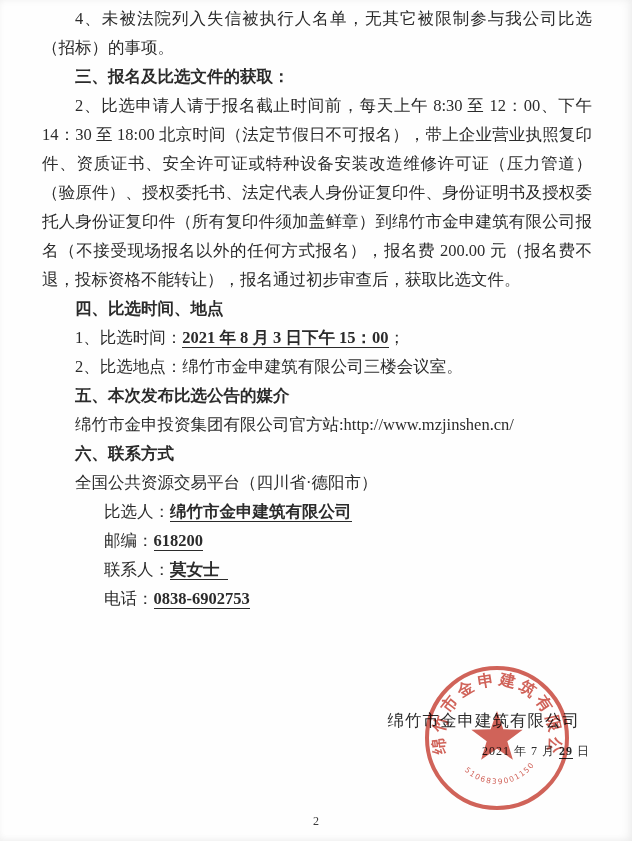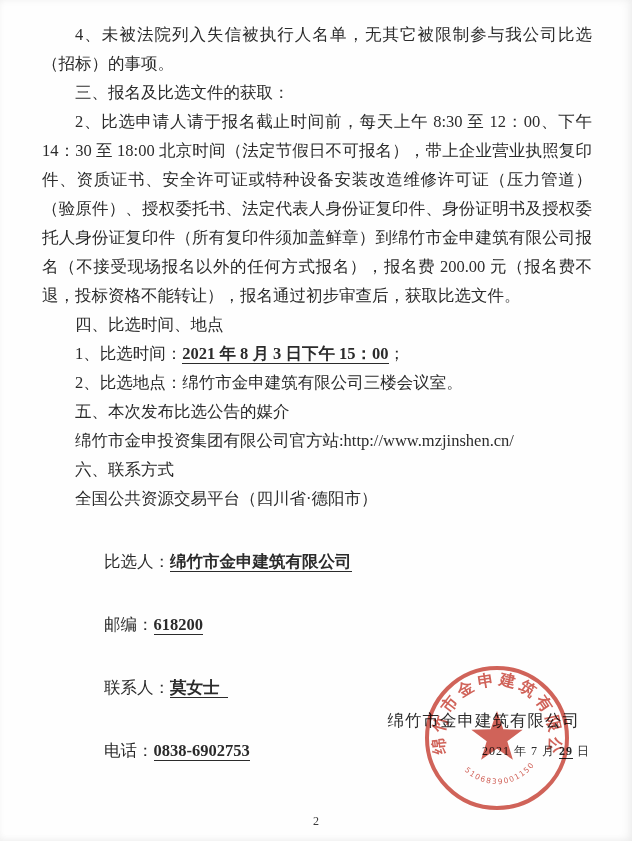--- a/index.html
+++ b/index.html
@@ -13,32 +13,32 @@
     height: 841px;
     background: #fefefe;
     overflow: hidden;
     font-family: "Liberation Serif", "DejaVu Serif", serif;
     box-shadow: inset -4px 0 8px rgba(0,0,0,0.05), inset 0 -2px 6px rgba(0,0,0,0.03);
   }
   .content {
     position: absolute;
     left: 42px;
     right: 40px;
-    top: 20px;
+    top: 4px;
   }
   .para {
     margin: 0;
     font-size: 16.5px;
     line-height: 29px;
     color: #2b2b2b;
     text-align: justify;
   }
   .para.body { text-indent: 2em; }
-  .para.heading { text-indent: 2em; font-weight: normal; }
-  .para.contact { padding-left: 62px; margin-top: 34px; }
+  .para.heading { text-indent: 2em; font-weight: bold; }
+  .para.contact { padding-left: 62px; }
   .u {
     border-bottom: 1px solid #2b2b2b;
     white-space: pre;
     font-weight: bold;
   }
   .signature {
     position: absolute;
     right: 42px;
     top: 710px;
     text-align: right;

